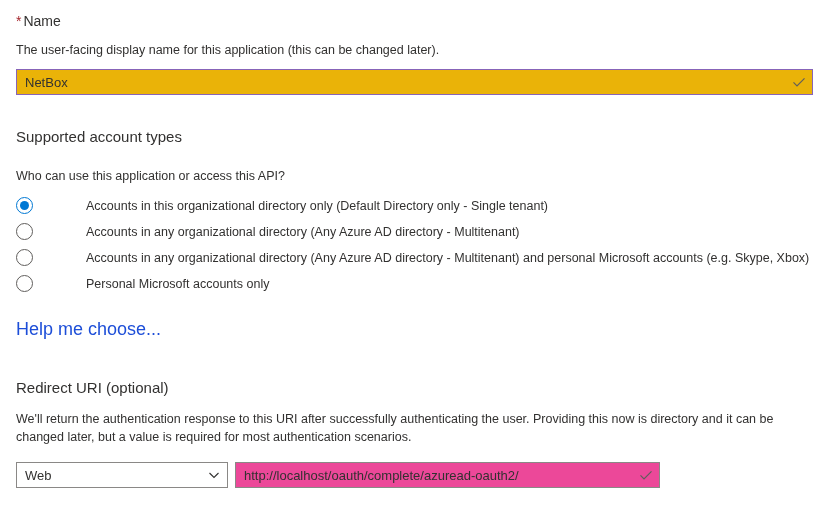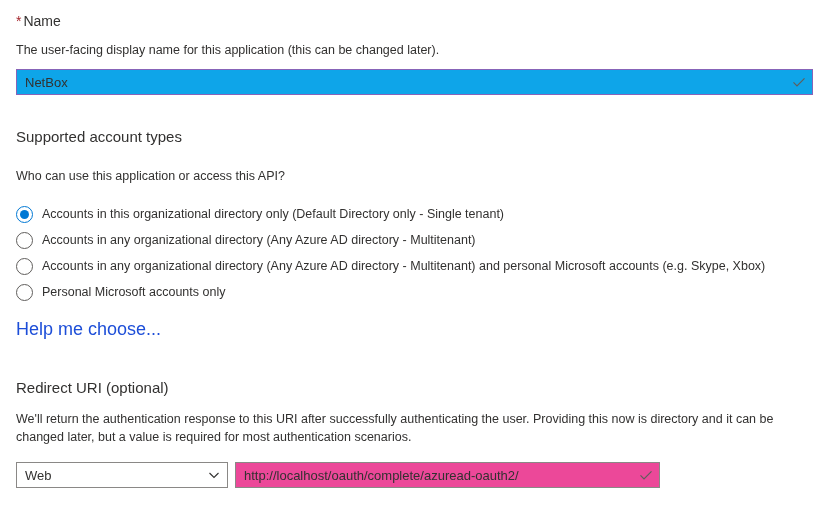--- a/index.html
+++ b/index.html
@@ -37,21 +37,21 @@
     color: #323130;
     line-height: 18px;
     margin-top: 10px;
   }
   .text-input-wrap {
     margin-top: 10px;
     position: relative;
     width: 797px;
     height: 26px;
     border: 1px solid #8a8886;
-    background: #0ea5e9;
+    background: #eab308;
     display: flex;
     align-items: center;
   }
   .text-input-wrap.focused {
     border-color: #8764b8;
   }
   .text-input {
     border: none;
     outline: none;
     flex: 1;
@@ -80,24 +80,25 @@
     font-size: 12.5px;
     color: #323130;
     margin-top: 20px;
     line-height: 18px;
   }
   .radio-list {
     margin-top: 12px;
   }
   .radio-row {
     display: flex;
-    align-items: flex-end;
+    align-items: flex-start;
     height: 26px;
     margin-bottom: 0px;
     cursor: pointer;
+    gap: 44px;
   }
   .radio {
     width: 17px;
     height: 17px;
     border-radius: 50%;
     border: 1px solid #605e5c;
     background: #fff;
     position: relative;
     flex: none;
     margin-right: 9px;

